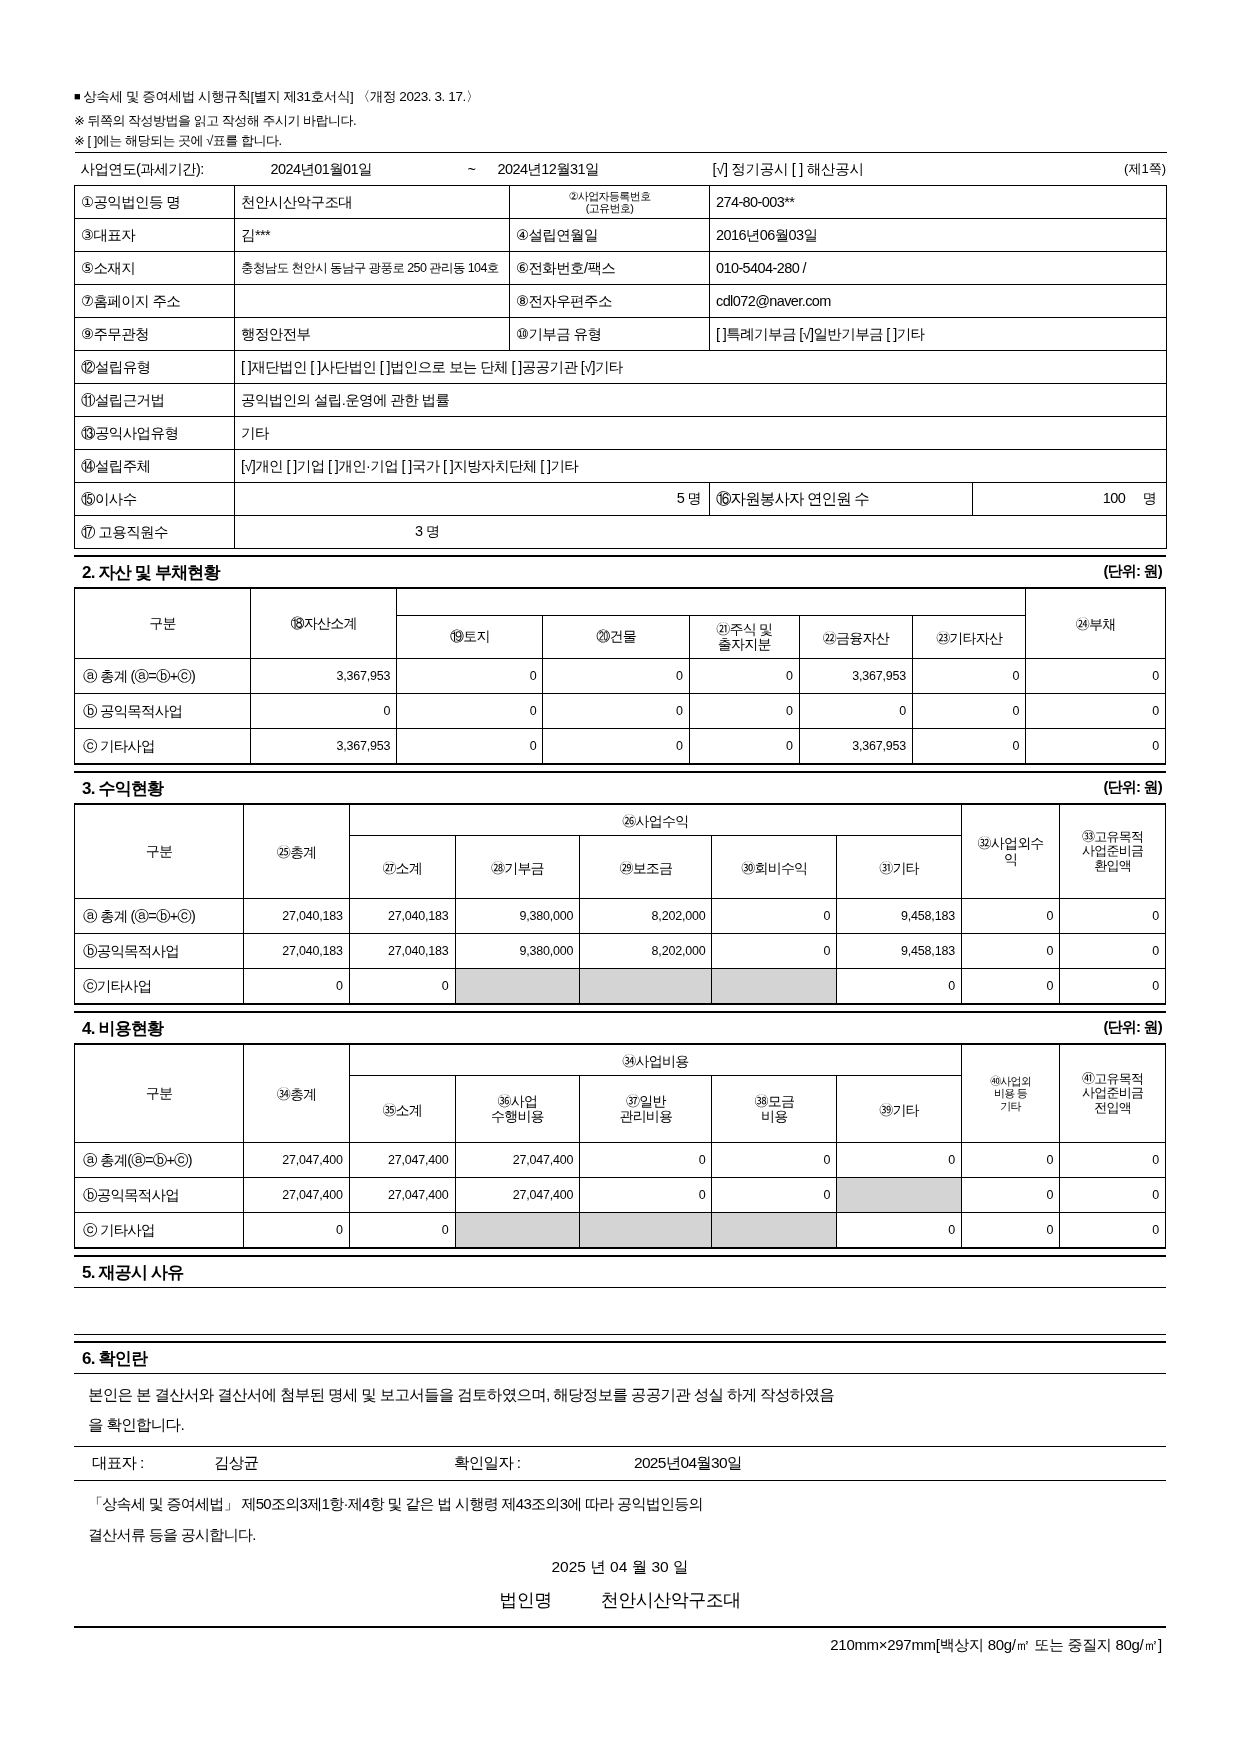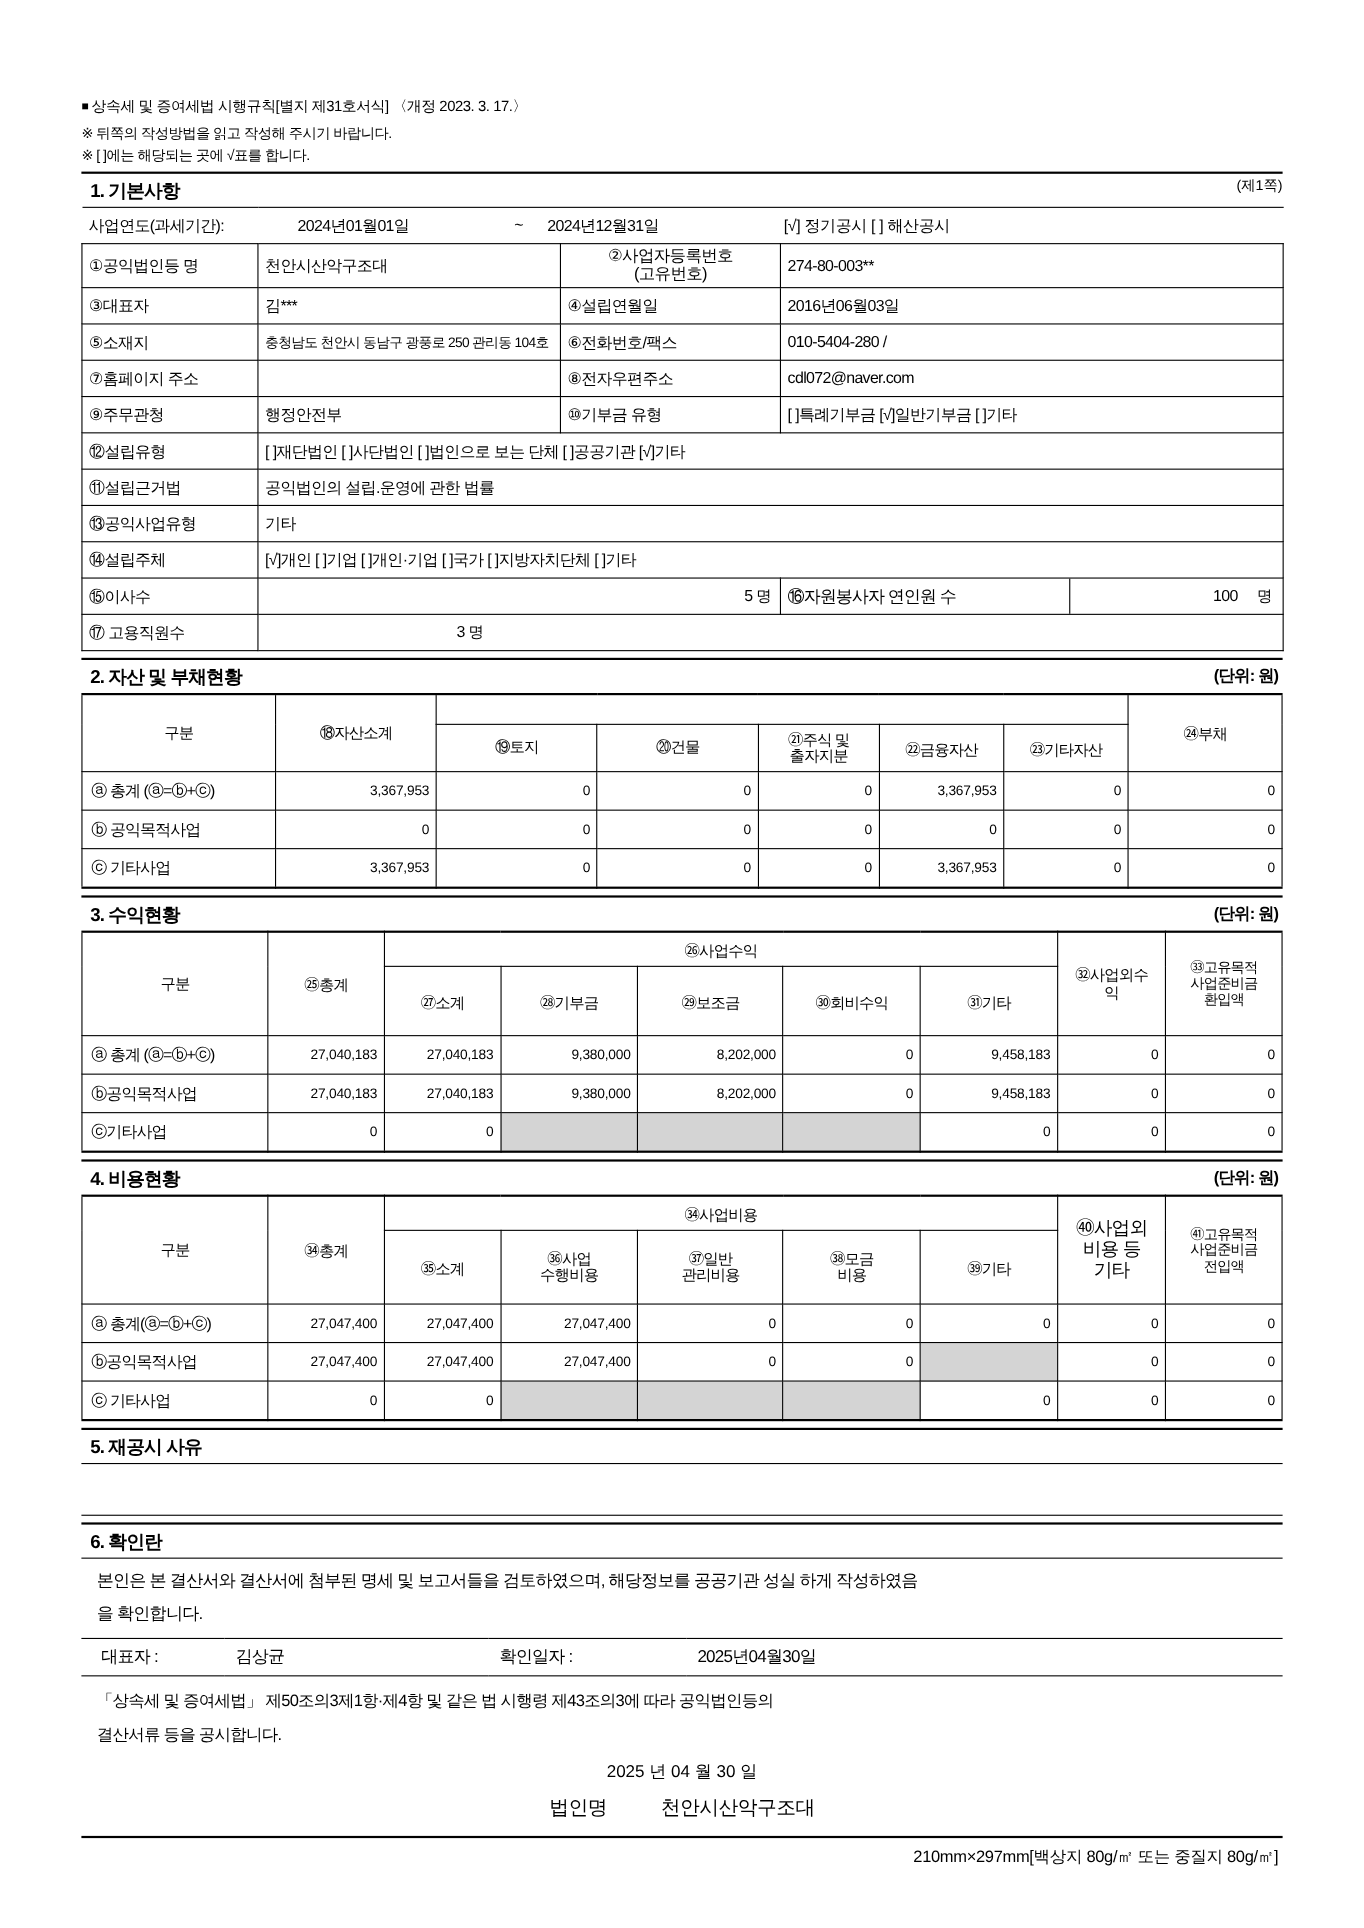--- a/index.html
+++ b/index.html
@@ -215,21 +215,20 @@
 
   <div class="formref">
     <span class="sq">■</span><span>상속세 및 증여세법 시행규칙[별지 제31호서식] 〈개정 2023. 3. 17.〉</span>
   </div>
 
 
   <div class="note">※ 뒤쪽의 작성방법을 읽고 작성해 주시기 바랍니다.</div>
   <div class="note">※ [ ]에는 해당되는 곳에 √표를 합니다.</div>
   <div class="page-no">(제1쪽)</div>
 
-  <div class="sec-head">1. 기본사항</div>
 
   <table class="basic">
     <colgroup>
       <col style="width:160px">
       <col style="width:275px">
       <col style="width:200px">
       <col style="width:457px">
     </colgroup>
     <tbody>
         <tr class="fy-row">
@@ -240,21 +239,21 @@
           <span class="k3">~</span>
           <span class="k4">2024년12월31일</span>
           <span class="k5 chk">[√] 정기공시  [ ] 해산공시</span>
         </div>
       </td>
     </tr>
 
     <tr>
       <td class="lbl">①공익법인등 명</td>
       <td class="val">천안시산악구조대</td>
-      <td class="lbl ctr two-line" style="font-size:15px;line-height:1.1">②사업자등록번호<br>(고유번호)</td>
+      <td class="lbl ctr two-line" style="font-size:11px;line-height:1.1">②사업자등록번호<br>(고유번호)</td>
       <td class="val">274-80-003**</td>
     </tr>
 
     <tr>
       <td class="lbl">③대표자</td>
       <td class="val">김***</td>
       <td class="lbl">④설립연월일</td>
       <td class="val">2016년06월03일</td>
     </tr>
 
@@ -476,21 +475,21 @@
         <col style="width:118px">
         <col style="width:118px">
         <col style="width:93px">
         <col style="width:100px">
     </colgroup>
     <tbody>
         <tr>
       <th rowspan="3" style="height:88px">구분</th>
       <th rowspan="3">㉞총계</th>
       <th class="grp" colspan="5" style="height:26px">㉞사업비용</th>
-      <th rowspan="3" class="two-line" style="line-height:1.1;font-size:17px">㊵사업외<br>비용 등<br>기타</th>
+      <th rowspan="3" class="two-line" style="line-height:1.1;font-size:11px">㊵사업외<br>비용 등<br>기타</th>
       <th rowspan="3" class="two-line" style="line-height:1.08;font-size:13px">㊶고유목적<br>사업준비금<br>전입액</th>
     </tr>
     <tr>
       <th rowspan="2" style="height:62px">㉟소계</th>
       <th rowspan="2" class="two-line" style="line-height:1.1">㊱사업<br>수행비용</th>
       <th rowspan="2" class="two-line" style="line-height:1.1">㊲일반<br>관리비용</th>
       <th rowspan="2" class="two-line" style="line-height:1.1">㊳모금<br>비용</th>
       <th rowspan="2">㊴기타</th>
     </tr>
     <tr></tr>

